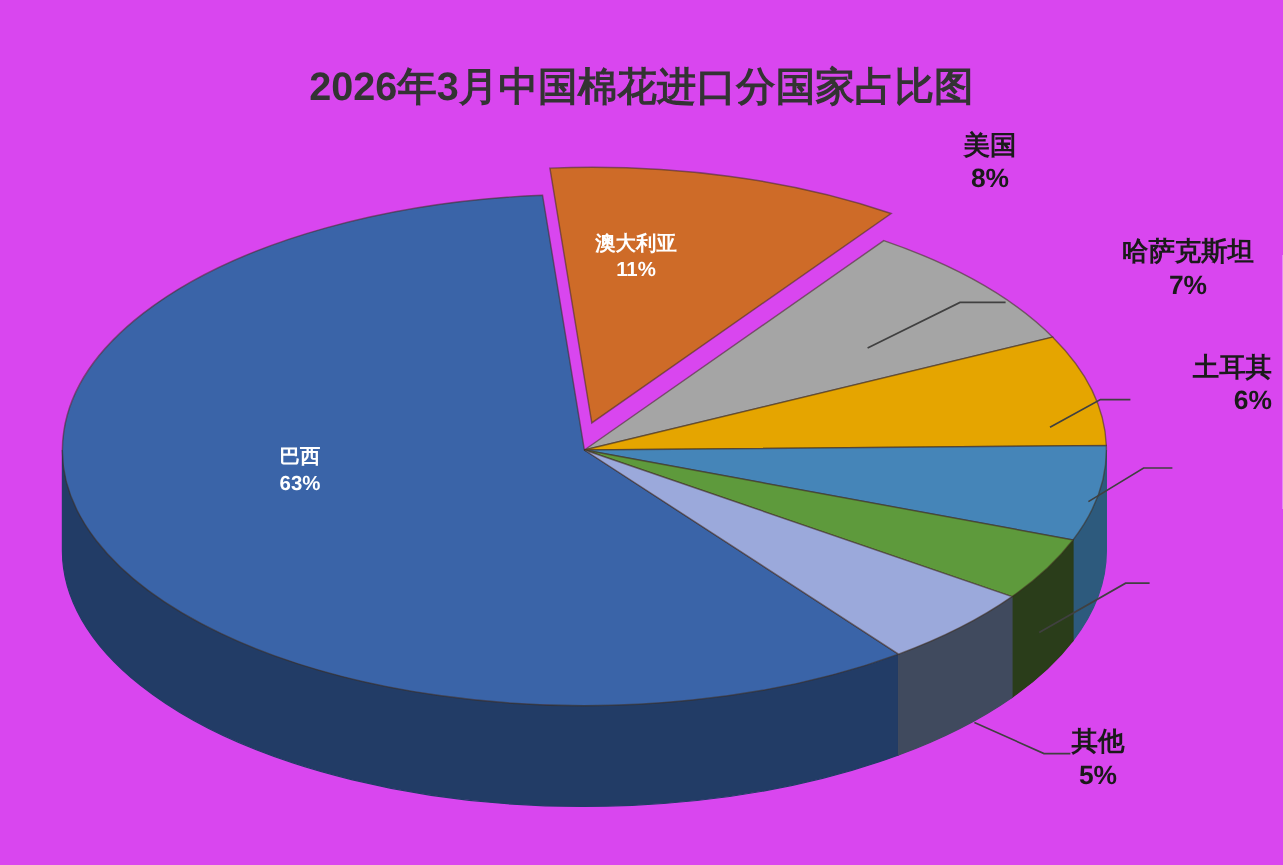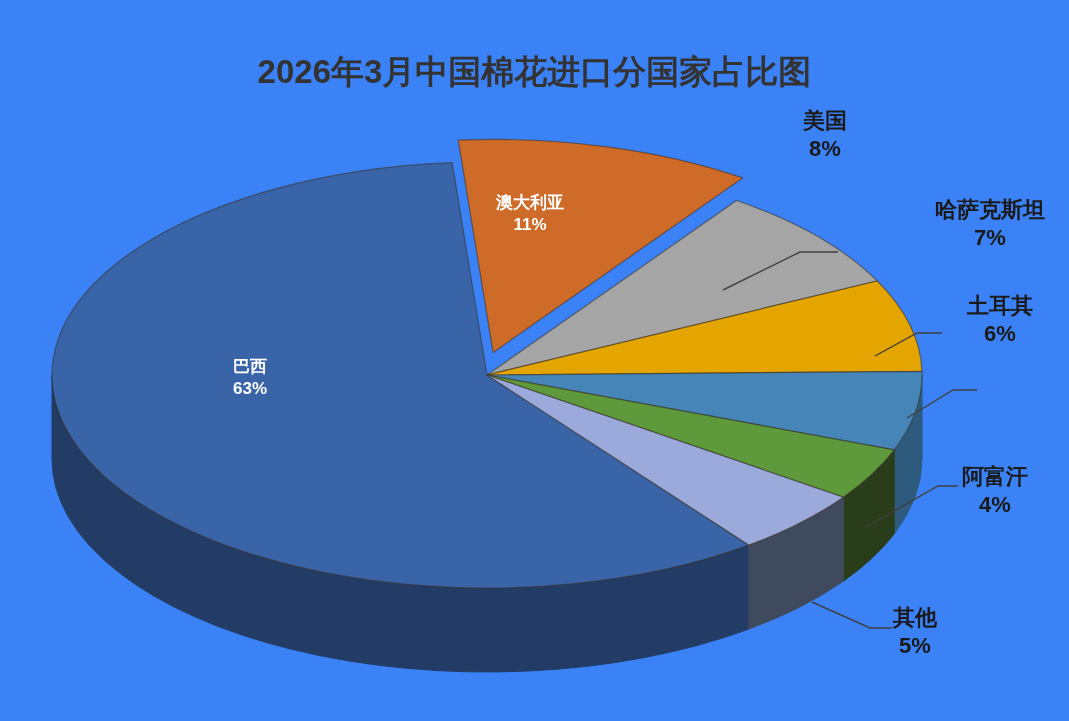--- a/index.html
+++ b/index.html
@@ -11,21 +11,21 @@
     width: 1069px;
     height: 721px;
     font-family: "Liberation Sans", "DejaVu Sans", sans-serif;
     overflow: hidden;
     position: relative;
   }
   #chart-root {
     position: relative;
     width: 1069px;
     height: 721px;
-    background: #3b82f6;
+    background: #d946ef;
   }
   .chart-title {
     position: absolute;
     top: 50px;
     left: 0;
     width: 1069px;
     text-align: center;
     font-size: 33px;
     font-weight: bold;
     color: #333333;
@@ -82,48 +82,44 @@
       </g>
     <g id="leader-group">
         <polyline points="723,290 800,252 838,252" fill="none" stroke="#404040" stroke-width="1.4"></polyline>
         <polyline points="875,356 917,333 942,333" fill="none" stroke="#404040" stroke-width="1.4"></polyline>
         <polyline points="907,418 953,390 977,390" fill="none" stroke="#404040" stroke-width="1.4"></polyline>
         <polyline points="866,527 938,486 958,486" fill="none" stroke="#404040" stroke-width="1.4"></polyline>
         <polyline points="812,602 870,628 892,628" fill="none" stroke="#404040" stroke-width="1.4"></polyline>
       </g>
   </svg>
 
-  <div class="lbl-inner" style="left:185px; top:356px; width:130px;">
+  <div class="lbl-inner" style="left:185px; top:370px; width:130px;">
     <span>巴西</span>
     <span class="pct">63%</span>
   </div>
 
   <div class="lbl-inner" style="left:440px; top:192px; width:180px;">
     <span>澳大利亚</span>
     <span class="pct">11%</span>
   </div>
 
   <div class="lbl" style="left:760px; top:107px; width:130px;">
     <span>美国</span>
     <span class="pct">8%</span>
   </div>
 
   <div class="lbl" style="left:910px; top:196px; width:160px;text-align:center;">
     <span>哈萨克斯坦</span>
     <span class="pct">7%</span>
   </div>
 
-  <div class="lbl" style="left:940px; top:292px; width:120px;">
+  <div class="lbl" style="left:940px; top:292px; width:120px;text-align:right;">
     <span>土耳其</span>
     <span class="pct">6%</span>
   </div>
 
-  <div class="lbl" style="left:935px; top:463px; width:120px;">
-    <span>阿富汗</span>
-    <span class="pct">4%</span>
-  </div>
 
   <div class="lbl" style="left:860px; top:604px; width:110px;">
     <span>其他</span>
     <span class="pct">5%</span>
   </div>
 
 </div>
 
 </body></html>

